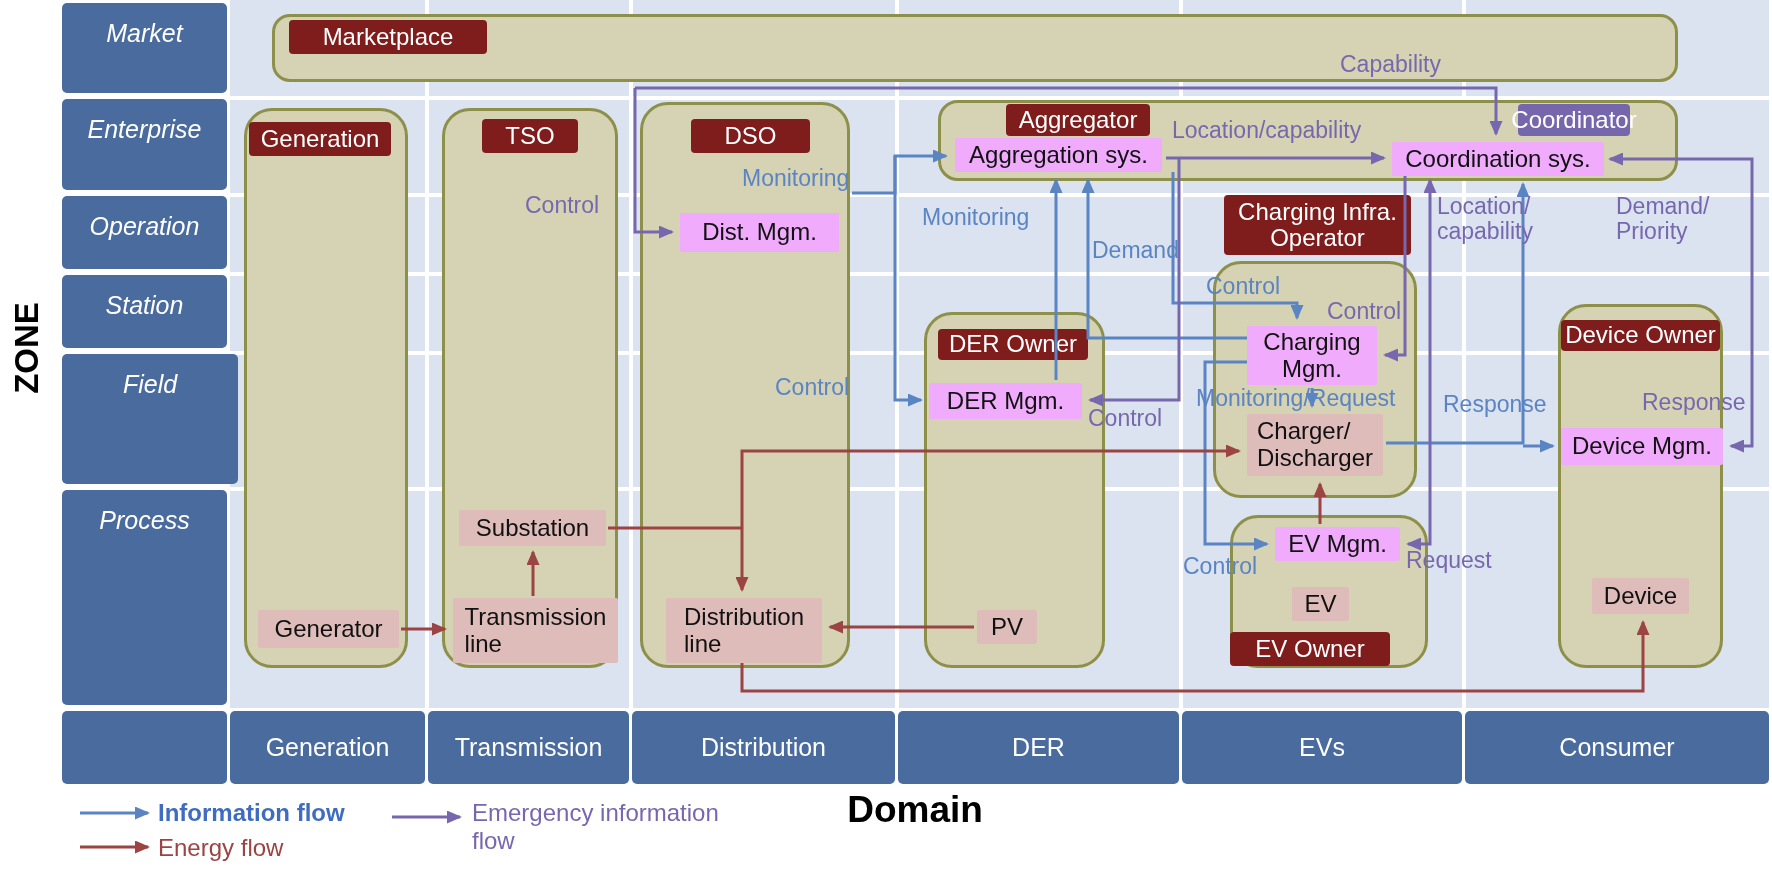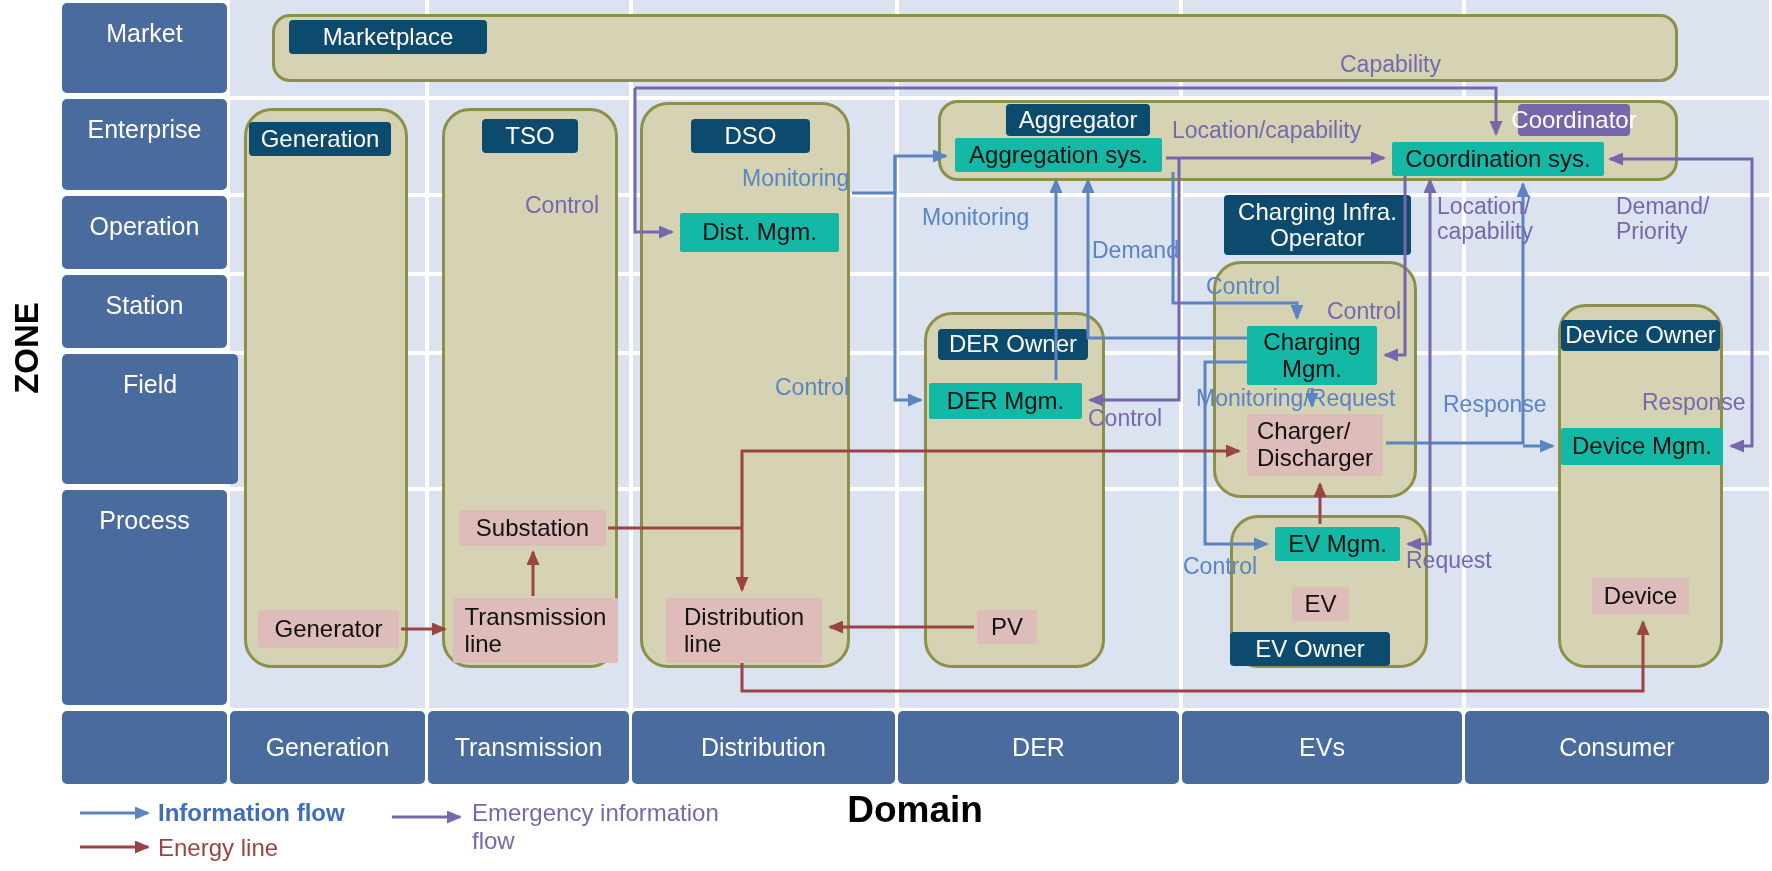--- a/index.html
+++ b/index.html
@@ -1,28 +1,28 @@
 <!DOCTYPE html>
 <html><head>
 <meta charset="utf-8">
 <style>
   html,body{margin:0;padding:0;background:#fff;}
   #page{position:relative;width:1772px;height:871px;background:#ffffff;overflow:hidden;
         font-family:"Liberation Sans",sans-serif;}
   .hdr{position:absolute;background:#4a6b9e;color:#fff;border-radius:5px;
        display:flex;align-items:center;justify-content:center;font-size:25px;}
-  .hdr.toptext{align-items:flex-start;padding-top:16px;box-sizing:border-box;}
+  .hdr.toptext{align-items:flex-start;padding-top:16px;box-sizing:border-box;font-style:italic;}
   .gridbg{position:absolute;background:#dbe2f0;}
   .gline{position:absolute;background:#ffffff;}
   .group{position:absolute;background:#d6d3b4;border:3px solid #8d9048;border-radius:28px;box-sizing:border-box;}
-  .actor{position:absolute;background:#0c4a6e;color:#fff;border-radius:4px;
+  .actor{position:absolute;background:#7f1d1d;color:#fff;border-radius:4px;
          display:flex;align-items:center;justify-content:center;font-size:24px;
          white-space:pre-line;text-align:center;line-height:1.1;}
   .actor.purple{background:#7666ac;}
-  .sys{position:absolute;background:#14b8a6;color:#111;border-radius:2px;
+  .sys{position:absolute;background:#f0abfc;color:#111;border-radius:2px;
        display:flex;align-items:center;justify-content:center;font-size:24px;
        white-space:pre-line;text-align:center;line-height:1.12;}
   .comp{position:absolute;background:#ddbcba;color:#111;border-radius:2px;
         display:flex;align-items:center;justify-content:center;font-size:24px;
         white-space:pre-line;text-align:left;line-height:1.12;}
   .flow-label{position:absolute;font-size:23px;white-space:pre-line;line-height:1.1;}
   .fl-blue{color:#5b84c3;}
   .fl-purple{color:#7768ae;}
   .fl-red{color:#9c4343;}
   .axis-title{position:absolute;color:#000;font-weight:bold;}
@@ -176,17 +176,17 @@
     <div class="flow-label fl-blue" style="left:775px;top:375px;">Control</div>
     <div class="flow-label fl-purple" style="left:1088px;top:406px;">Control</div>
     <div class="flow-label fl-blue" style="left:1196px;top:386px;">Monitoring/Request</div>
     <div class="flow-label fl-blue" style="left:1443px;top:392px;">Response</div>
     <div class="flow-label fl-purple" style="left:1642px;top:390px;">Response</div>
     <div class="flow-label fl-blue" style="left:1183px;top:554px;">Control</div>
     <div class="flow-label fl-purple" style="left:1406px;top:548px;">Request</div>
   </div>
 
   <div class="legend-text fl-blue" style="left:158px;top:799px;font-weight:bold;color:#3f6cc0;">Information flow</div>
-  <div class="legend-text fl-red" style="left:158px;top:834px;">Energy line</div>
+  <div class="legend-text fl-red" style="left:158px;top:834px;">Energy flow</div>
   <div class="legend-text fl-purple" style="left:472px;top:799px;">Emergency information
 flow</div>
 
 </div>
 
 </body></html>

